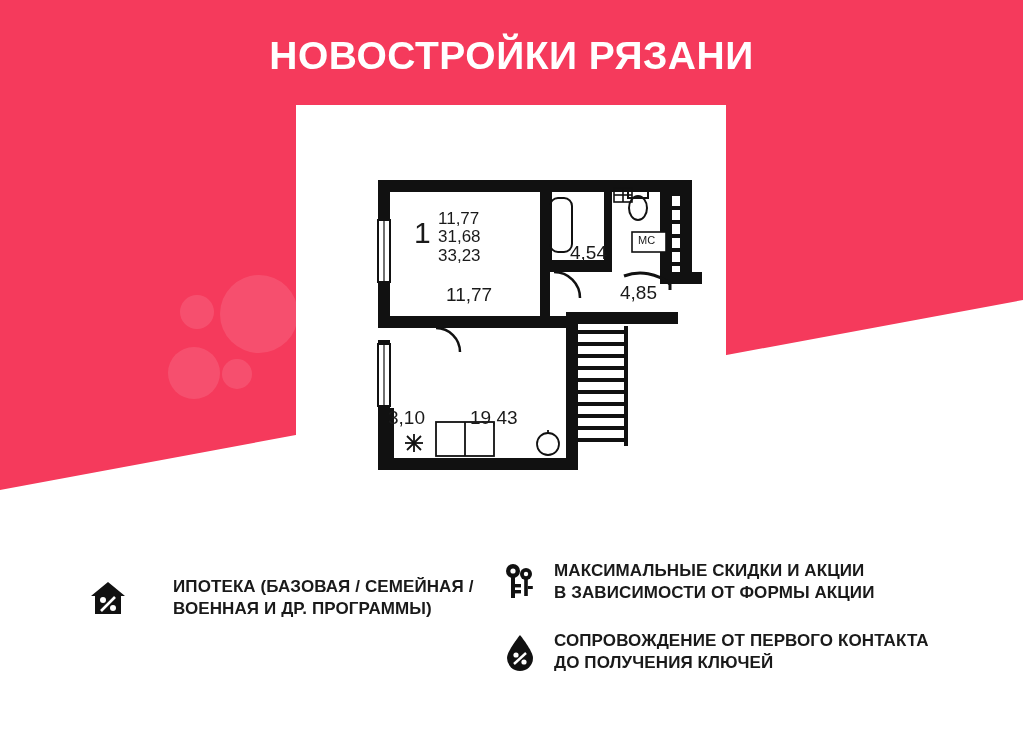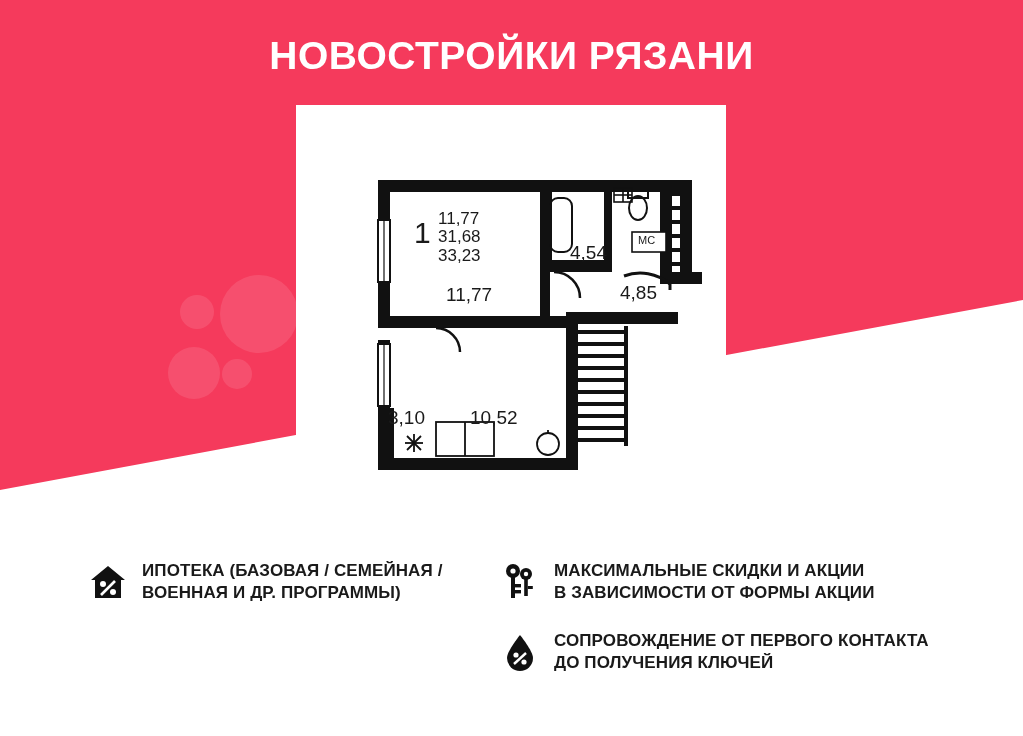--- a/index.html
+++ b/index.html
@@ -130,21 +130,21 @@
     margin-right: 14px;
     margin-top: 2px;
   }
   .feature .ftext {
     color: #1a1a1a;
     font-size: 17px;
     font-weight: bold;
     line-height: 1.32;
     letter-spacing: 0.1px;
   }
-  .f1 { left: 88px; top: 15px; width: 420px; }
+  .f1 { left: 88px; top: 31px; width: 420px; gap: 31px; }
   .f2 { left: 88px; top: 85px; width: 420px; }
   .f3 { left: 500px; top: 15px; width: 480px; }
   .f4 { left: 500px; top: 85px; width: 480px; }
 </style>
 </head>
 <body>
 
 <div class="poster">
 
   <div class="pink-bg"></div>
@@ -281,21 +281,21 @@
     <div class="area-stack" style="left:68px; top:38px;">
       <div>11,77</div>
       <div>31,68</div>
       <div>33,23</div>
     </div>
 
     <div class="plan-label" style="left:76px; top:112px;">11,77</div>
     <div class="plan-label" style="left:200px; top:70px;">4,54</div>
     <div class="plan-label" style="left:250px; top:110px;">4,85</div>
     <div class="plan-label" style="left:18px; top:235px;">3,10</div>
-    <div class="plan-label" style="left:100px; top:235px;">10,52</div>
+    <div class="plan-label" style="left:100px; top:235px;">19,43</div>
     <div class="plan-label" style="left:268px; top:62px; font-size:11px;">МС</div>
   </div>
 
   <div class="features">
 
     <div class="feature f1">
       <span class="ficon">
         <svg width="40" height="40" viewBox="0 0 40 40">
           <path d="M20 4 L37 18 L33 18 L33 36 L7 36 L7 18 L3 18 Z" fill="#111111"></path>
           <circle cx="15" cy="22" r="3" fill="#ffffff"></circle>

